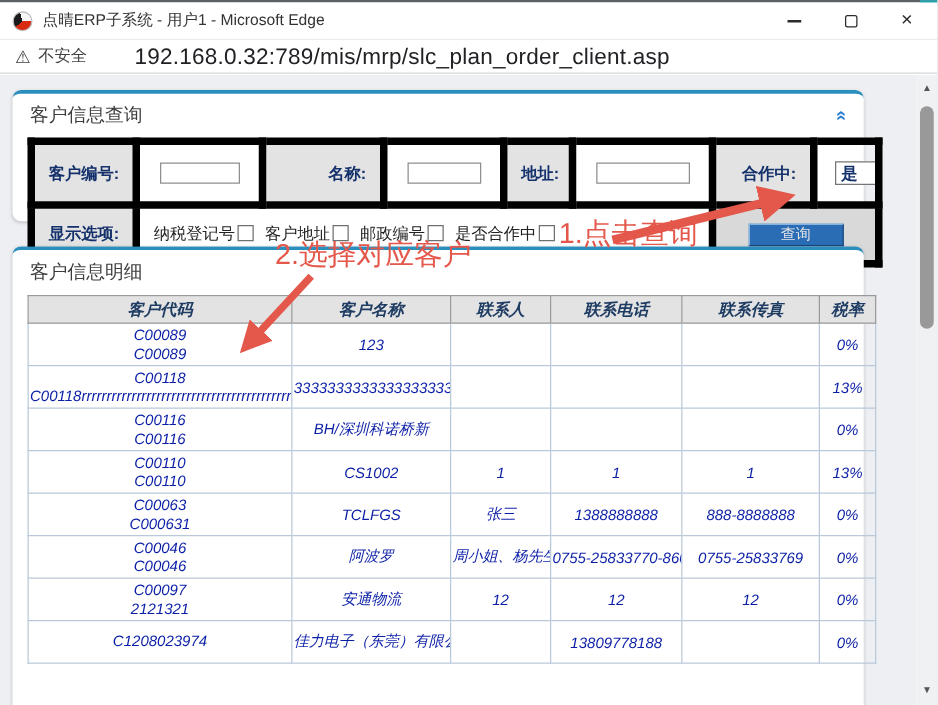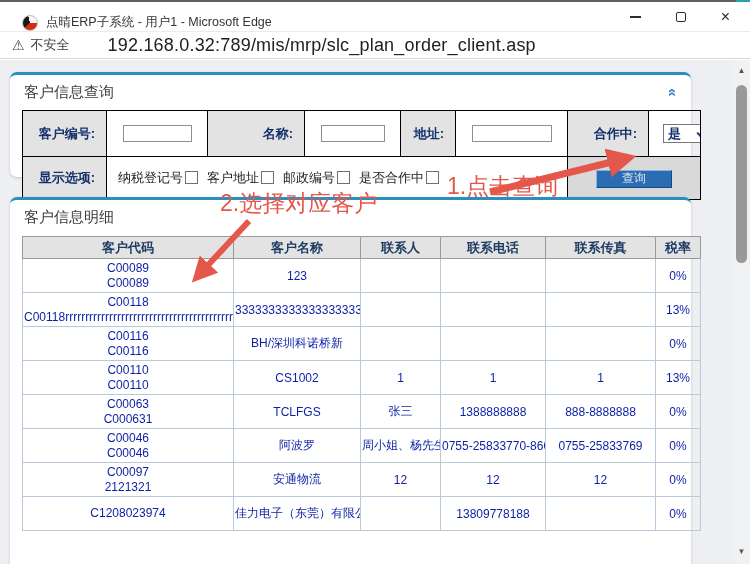--- a/index.html
+++ b/index.html
@@ -6,21 +6,21 @@
   *{box-sizing:border-box;}
   .window{
     position:relative;width:750px;height:564px;background:#fff;overflow:hidden;
     font-family:"Liberation Sans","DejaVu Sans",sans-serif;
   }
   
   .topstrip{position:absolute;top:0;left:0;right:0;height:2px;background:#5d6266;}
   .tealcorner{position:absolute;top:0;right:0;width:14px;height:5px;background:#2fa0aa;}
 
   
-  .titlebar{position:absolute;top:2px;left:12px;right:0;height:29px;display:flex;align-items:flex-end;background:#fff;}
+  .titlebar{position:absolute;top:2px;left:0;right:0;height:29px;display:flex;align-items:center;background:#fff;}
   .favicon{width:16px;height:16px;border-radius:50%;margin:0 8px 0 10px;flex:none;
     background:conic-gradient(from 90deg,#d92b10 0 140deg,#1a1a1a 140deg 255deg,#f6f6f6 255deg 360deg);
     border:1px solid #bbb;}
   .wtitle{font-size:12.5px;color:#333;}
   .win-controls{position:absolute;right:2px;top:0;height:100%;display:flex;}
   .wbtn{width:45px;height:100%;display:flex;align-items:center;justify-content:center;cursor:default;}
   .min-glyph{width:11px;height:2px;background:#2b2b2b;display:block;}
   .max-glyph{width:10px;height:10px;border:1.5px solid #2b2b2b;border-radius:2px;display:block;}
   .close-glyph{font-size:16px;color:#2b2b2b;line-height:1;}
 
@@ -36,34 +36,34 @@
   .panel{position:absolute;left:10px;width:681px;background:#fff;border-radius:7px;
     border-top:3px solid #2b8fbe;box-shadow:0 1px 3px rgba(0,0,0,.18);}
   .panel1{top:12px;height:105px;}
   .panel2{top:137px;height:430px;}
   .panel-head{display:flex;justify-content:space-between;align-items:center;padding:8px 14px 0;}
   .panel-title{font-size:15px;color:#3d3d3d;}
   .collapse{color:#2d7fd0;font-weight:bold;font-size:15px;display:inline-block;transform:rotate(90deg);cursor:pointer;}
 
   
   table.form{margin:8px 12px 0;border-collapse:collapse;width:678px;table-layout:fixed;}
-  table.form td{border:1px solid #000000;height:25px;padding:11px;overflow:hidden;}
+  table.form td{border:6px solid #000000;height:25px;padding:11px;overflow:hidden;}
   td.lbl{background:#e3e3e3;text-align:right;padding-right:5px;font-size:13px;font-weight:bold;color:#14316b;white-space:nowrap;}
   .finput{display:block;width:calc(100% - 9px);height:17px;margin:0 auto;border:1px solid #8f8f8f;font-size:12px;padding:0 3px;outline:none;font-family:inherit;}
   .selectbox{width:45px;height:19px;border:1px solid #767676;margin:2px 3px;display:flex;align-items:center;justify-content:space-between;padding:0 4px;background:#fff;cursor:default;}
   .sel-val{font-size:13px;font-weight:bold;color:#14316b;}
   .sel-arrow{width:6px;height:6px;border-right:2px solid #1c2f86;border-bottom:2px solid #1c2f86;transform:rotate(45deg) translateY(-1px);}
   td.opts{background:#fff;font-size:13px;color:#222;padding-left:3px;white-space:nowrap;}
   .cb{display:inline-block;width:13px;height:13px;border:1px solid #707070;background:#fff;vertical-align:-2px;margin:0 9px 0 2px;}
   td.btncell{background:#d9d9d9;text-align:center;}
   .query-btn{width:76px;height:18px;background:#2a6db5;color:#e5e5e5;font-size:12px;line-height:13px;
     border:1px solid;border-color:#86b3e0 #184a7e #184a7e #86b3e0;cursor:pointer;font-family:inherit;padding:0;}
 
   
-  table.ctable{margin:9px 12px 0;border-collapse:collapse;width:678px;table-layout:fixed;}
+  table.ctable{margin:9px 12px 0;border-collapse:collapse;width:678px;table-layout:fixed;font-style:italic;}
   table.ctable th{border:1px solid #9a9a9a;background:#e3e3e3;font-size:13px;font-weight:bold;color:#1f3c63;height:22px;padding:0;}
   table.ctable td{border:1px solid #b9c9d9;font-size:12px;color:#0b1fa6;text-align:center;height:34px;overflow:hidden;white-space:nowrap;padding:0 1px;}
   .cl{line-height:15px;}
 
   
   .scrollbar{position:absolute;top:60px;right:0;bottom:0;width:17px;background:#f0f1f3;}
   .sarrow{position:absolute;left:0;width:17px;text-align:center;font-size:8px;color:#555;}
   .sarrow.up{top:6px;}
   .sarrow.down{bottom:8px;}
   .sthumb{position:absolute;top:25px;left:3px;width:11px;height:178px;background:#999;border-radius:6px;}

